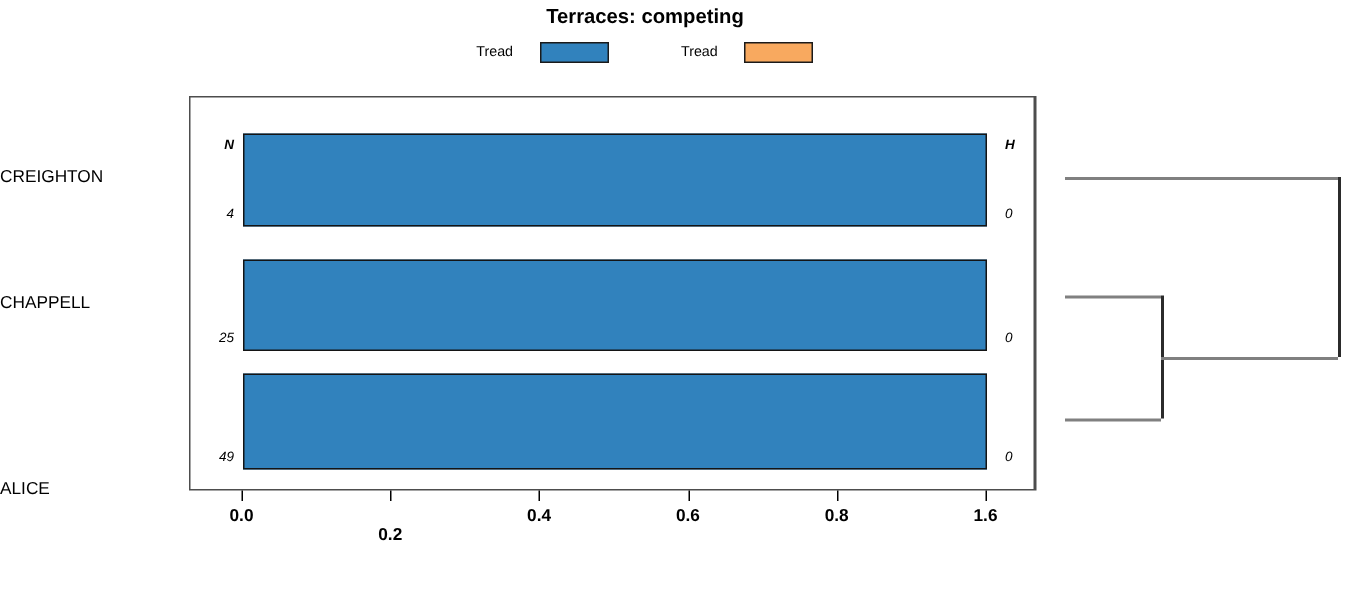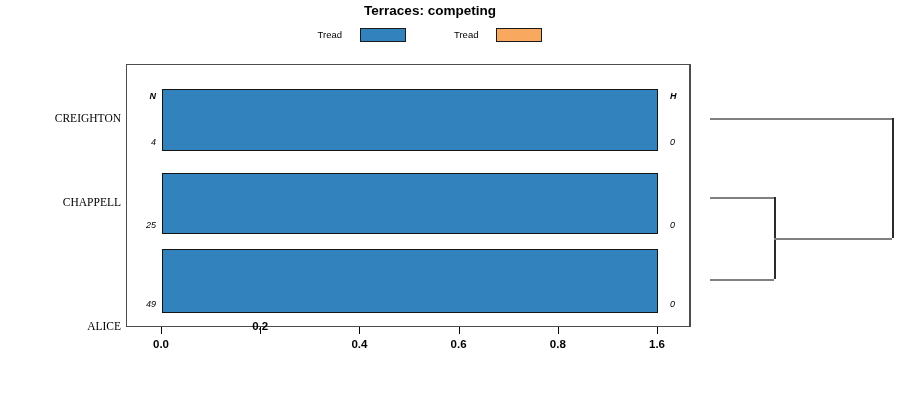--- a/index.html
+++ b/index.html
@@ -65,23 +65,22 @@
   .col-head{
     position:absolute;
     font-size:9px;font-weight:bold;font-style:italic;color:#000;
     white-space:nowrap;
   }
 
   
   .row-label{
     position:absolute;
     font-size:11.5px;color:#000;
-    text-align:right;
+    text-align:left;
     white-space:nowrap;
-    font-family:Liberation Serif, serif;
   }
 
   
   .tick-mark{
     position:absolute;
     width:1px;height:7px;background:#000;
   }
   .tick-label{
     position:absolute;
     font-size:11.5px;color:#000;
@@ -146,21 +145,21 @@
         <div class="h-val" style="left: 543px; top: 234px;">0</div>
         <div class="col-head" style="left: 0px; width: 29px; text-align: right; top: 26px;">N</div>
         <div class="col-head" style="left: 543px; top: 26px;">H</div>
       </div>
   </div>
 
   <div id="x-axis">
       <div class="tick-mark" style="left: 161px; top: 327px;"></div>
       <div class="tick-label" style="left: 141px; top: 338px;">0.0</div>
       <div class="tick-mark" style="left: 260.2px; top: 327px;"></div>
-      <div class="tick-label" style="left: 240.2px; top: 320px;">0.2</div>
+      <div class="tick-label" style="left: 240.2px; top: 351px;">0.2</div>
       <div class="tick-mark" style="left: 359.4px; top: 327px;"></div>
       <div class="tick-label" style="left: 339.4px; top: 338px;">0.4</div>
       <div class="tick-mark" style="left: 458.6px; top: 327px;"></div>
       <div class="tick-label" style="left: 438.6px; top: 338px;">0.6</div>
       <div class="tick-mark" style="left: 557.8px; top: 327px;"></div>
       <div class="tick-label" style="left: 537.8px; top: 338px;">0.8</div>
       <div class="tick-mark" style="left: 657px; top: 327px;"></div>
       <div class="tick-label" style="left: 637px; top: 338px;">1.6</div>
     </div>
 

